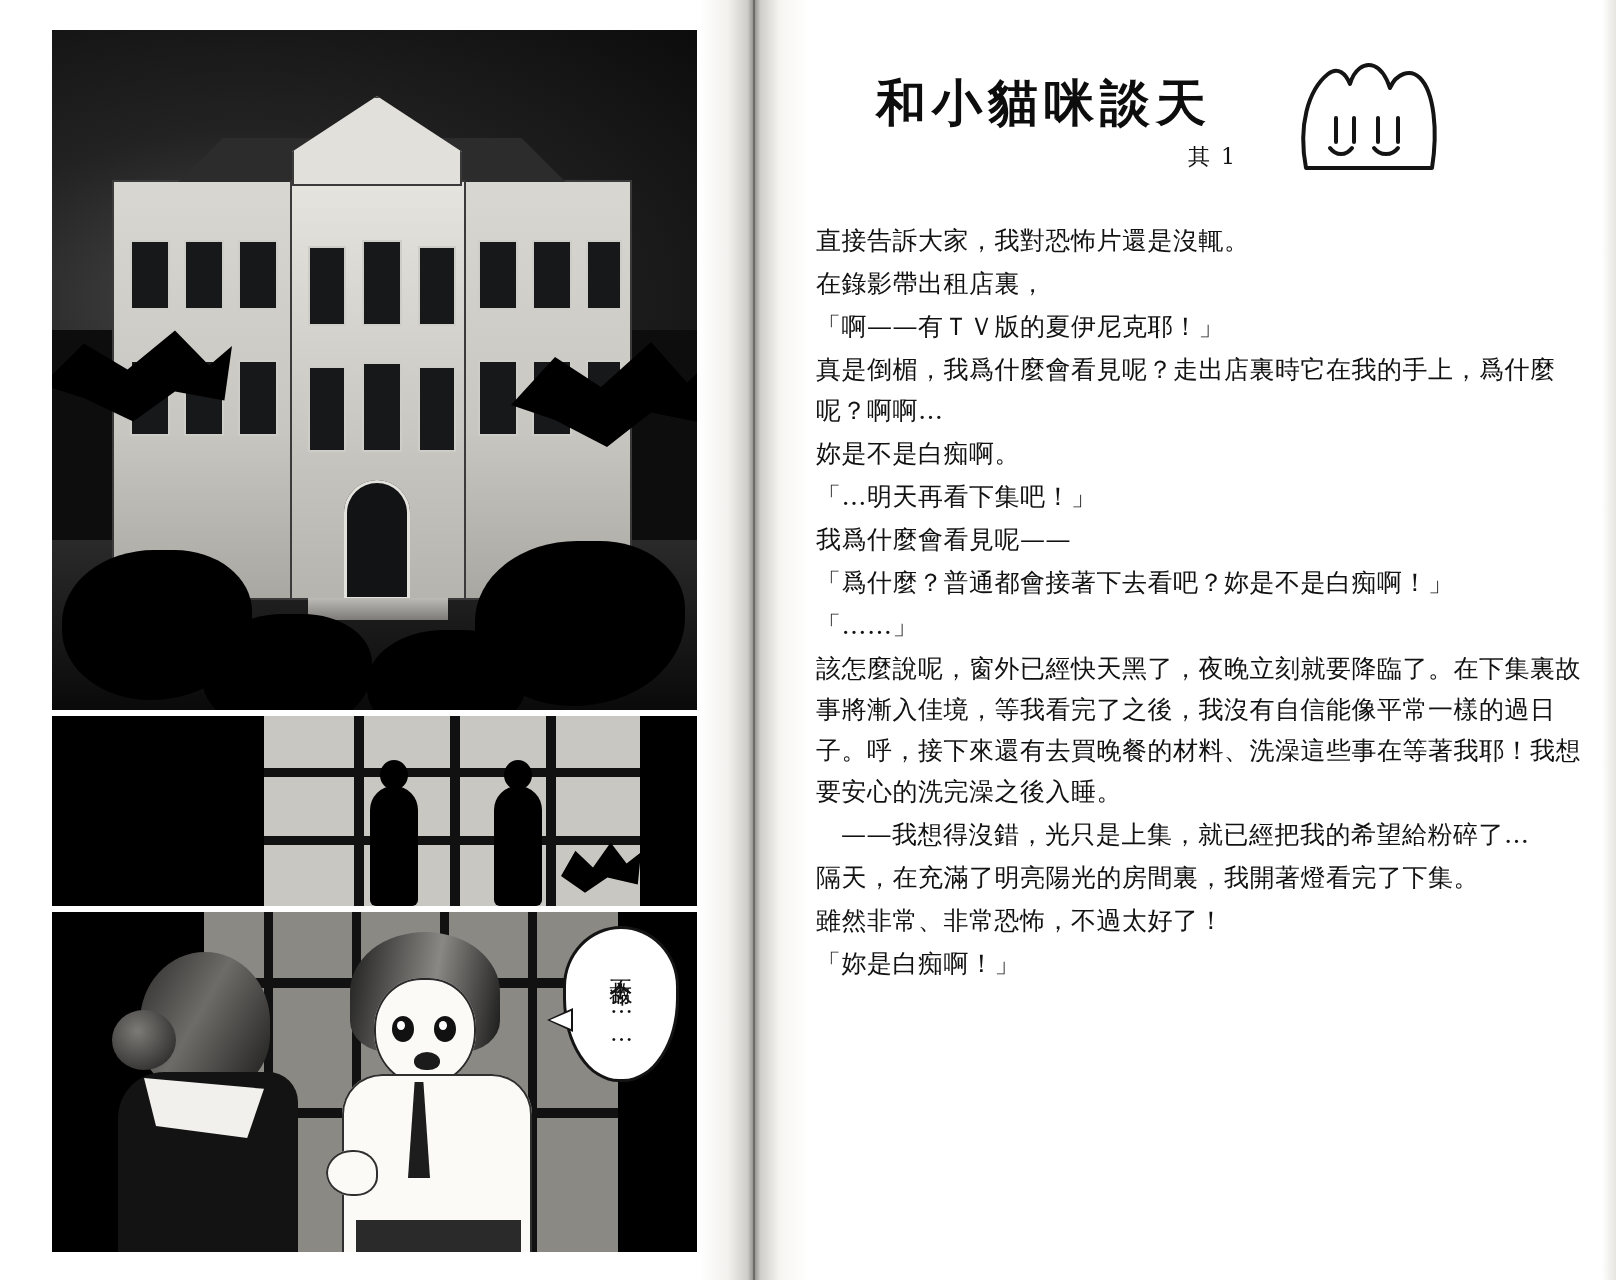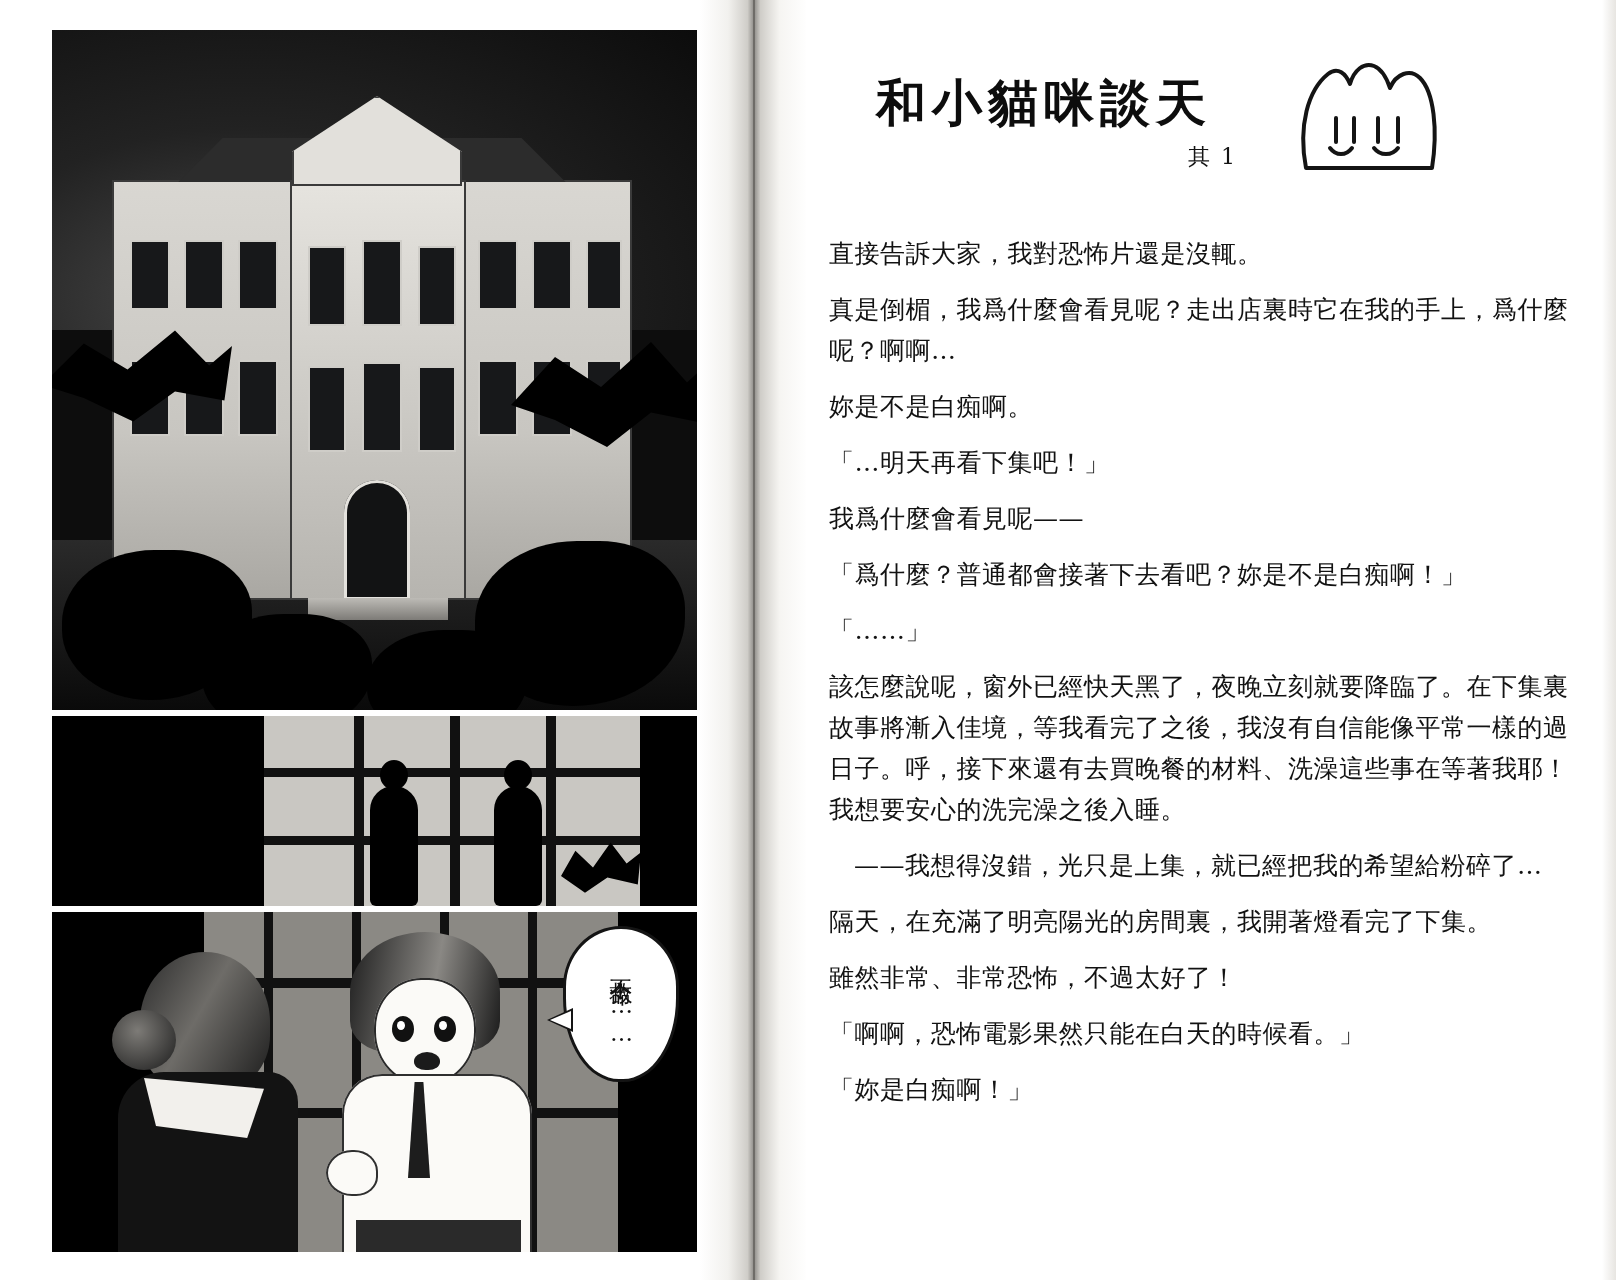--- a/index.html
+++ b/index.html
@@ -465,21 +465,21 @@
     position: absolute;
     left: 8px;
     top: 218px;
     width: 790px;
     font-size: 25px;
     line-height: 41px;
     color: #121212;
     letter-spacing: 0.5px;
   }
   .essay-body p {
-    margin: 15px;
+    margin: 2px;
     white-space: pre-wrap;
   }
   .essay-body p.indent {
     text-indent: 25px;
   }
   
   .page-edge {
     position: absolute;
     right: 0;
     top: 0;
@@ -610,30 +610,31 @@
           <path d="M86 62 L86 86"></path>
           <path d="M106 62 L106 86"></path>
           <path d="M38 92 C44 100 54 100 60 92"></path>
           <path d="M82 92 C88 100 100 100 106 92"></path>
         </svg>
       </div>
     </div>
 
     <div class="essay-body">
       <p>直接告訴大家，我對恐怖片還是沒輒。</p>
+      <p>在錄影帶出租店裏，</p>
+      <p>「啊——有ＴＶ版的夏伊尼克耶！」</p>
       <p>真是倒楣，我爲什麼會看見呢？走出店裏時它在我的手上，爲什麼呢？啊啊…</p>
       <p>妳是不是白痴啊。</p>
       <p>「…明天再看下集吧！」</p>
       <p>我爲什麼會看見呢——</p>
       <p>「爲什麼？普通都會接著下去看吧？妳是不是白痴啊！」</p>
       <p>「……」</p>
       <p>該怎麼說呢，窗外已經快天黑了，夜晚立刻就要降臨了。在下集裏故事將漸入佳境，等我看完了之後，我沒有自信能像平常一樣的過日子。呼，接下來還有去買晚餐的材料、洗澡這些事在等著我耶！我想要安心的洗完澡之後入睡。</p>
       <p class="indent">——我想得沒錯，光只是上集，就已經把我的希望給粉碎了…</p>
       <p>隔天，在充滿了明亮陽光的房間裏，我開著燈看完了下集。</p>
       <p>雖然非常、非常恐怖，不過太好了！</p>
-      <p>「啊啊，恐怖電影果然只能在白天的時候看。」</p>
       <p>「妳是白痴啊！」</p>
     </div>
 
     <div class="page-edge"></div>
   </div>
 
 </div>
 
 </body></html>

